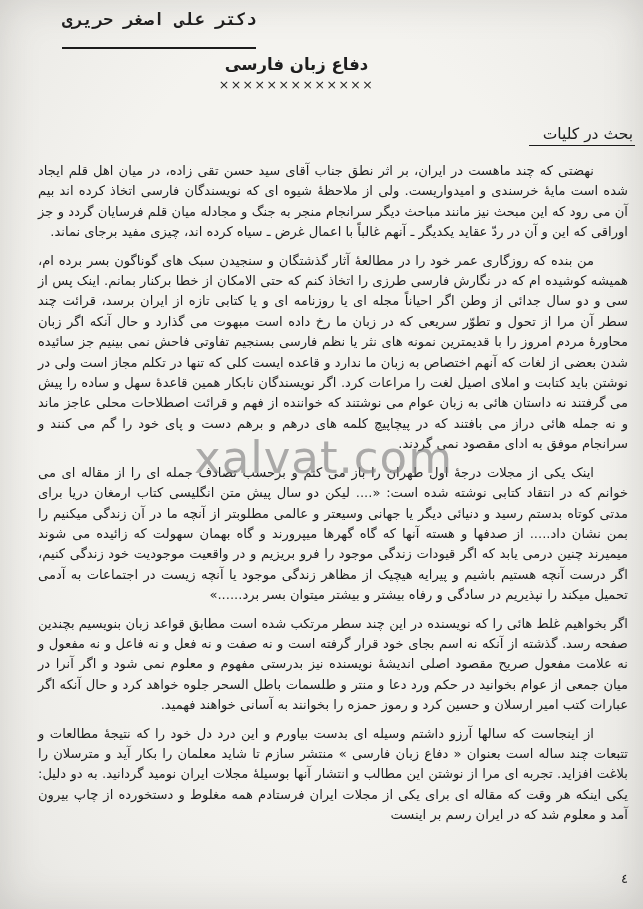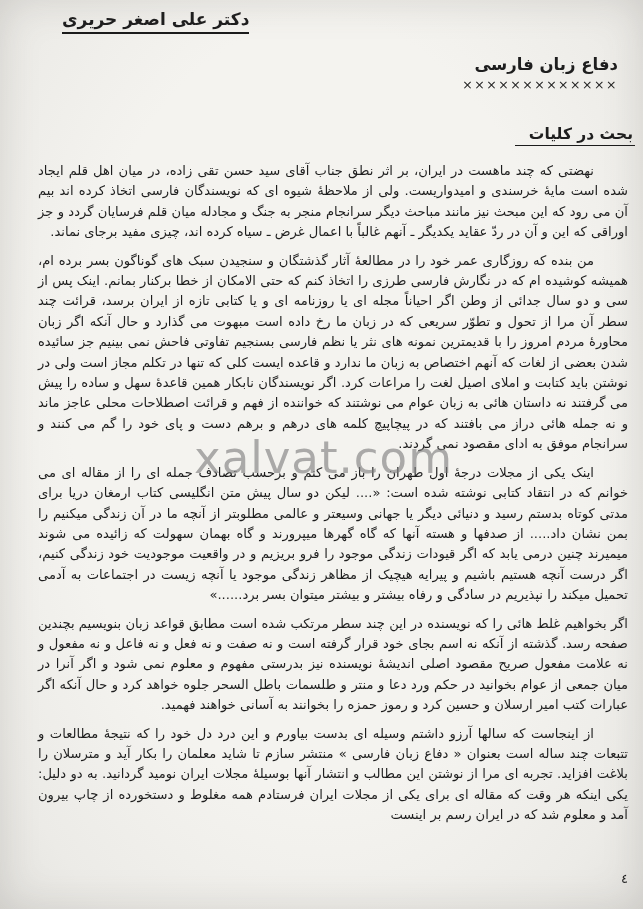--- a/index.html
+++ b/index.html
@@ -22,47 +22,48 @@
     position:absolute;inset:0;
     box-shadow:inset 0 0 40px rgba(90,85,75,0.18);
     pointer-events:none;
   }
   .author{
     position:absolute;
     top:9px;left:62px;
     direction:rtl;
     font-size:17px;font-weight:bold;
     border-bottom:2px solid #1c1c1c;
-    padding-bottom:3px;
+    padding-bottom:17px;
     white-space:nowrap;
+    font-family:Liberation Mono, monospace;
   }
   .title-block{
     position:absolute;
     top:55px;left:0;right:0;
-    text-align:right;
+    text-align:center;
   }
   .title-inner{
     position:relative;left:-25px; 
     display:inline-block;
   }
   .title{
     font-size:16.5px;font-weight:bold;
     letter-spacing:0.5px;
   }
   .title-x{
     font-size:12.5px;
     letter-spacing:1.5px;
     margin-top:3px;
     color:#222;
     direction:ltr;
   }
   .section-heading{
     position:absolute;
     top:125px;right:8px;
-    font-size:15.5px;font-weight:bold;
+    font-size:15.5px;font-weight:normal;
     border-bottom:1.6px solid #1c1c1c;
     padding:0 2px 2px 14px;
     white-space:nowrap;
   }
   .body-text{
     position:absolute;
     top:153px;right:7px;left:30px;bottom:28px;
     font-size:13.1px;
     line-height:20.4px;
     text-align:justify;

